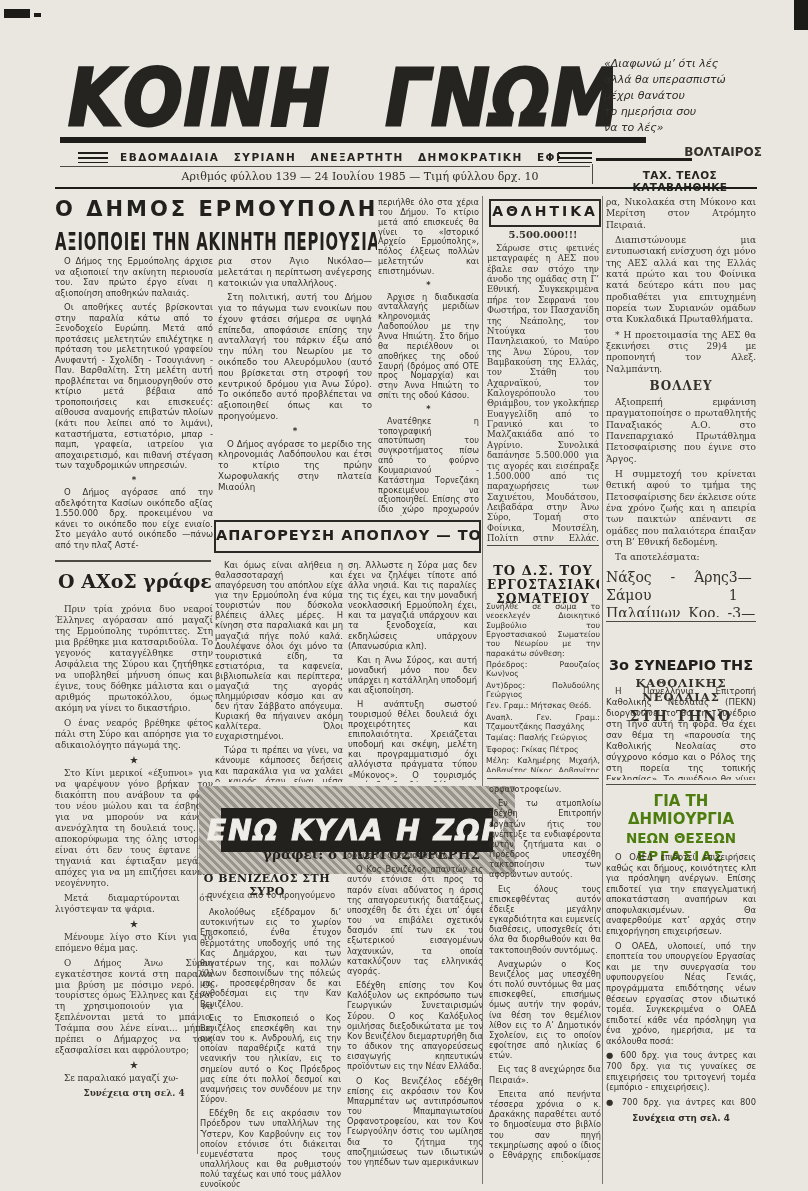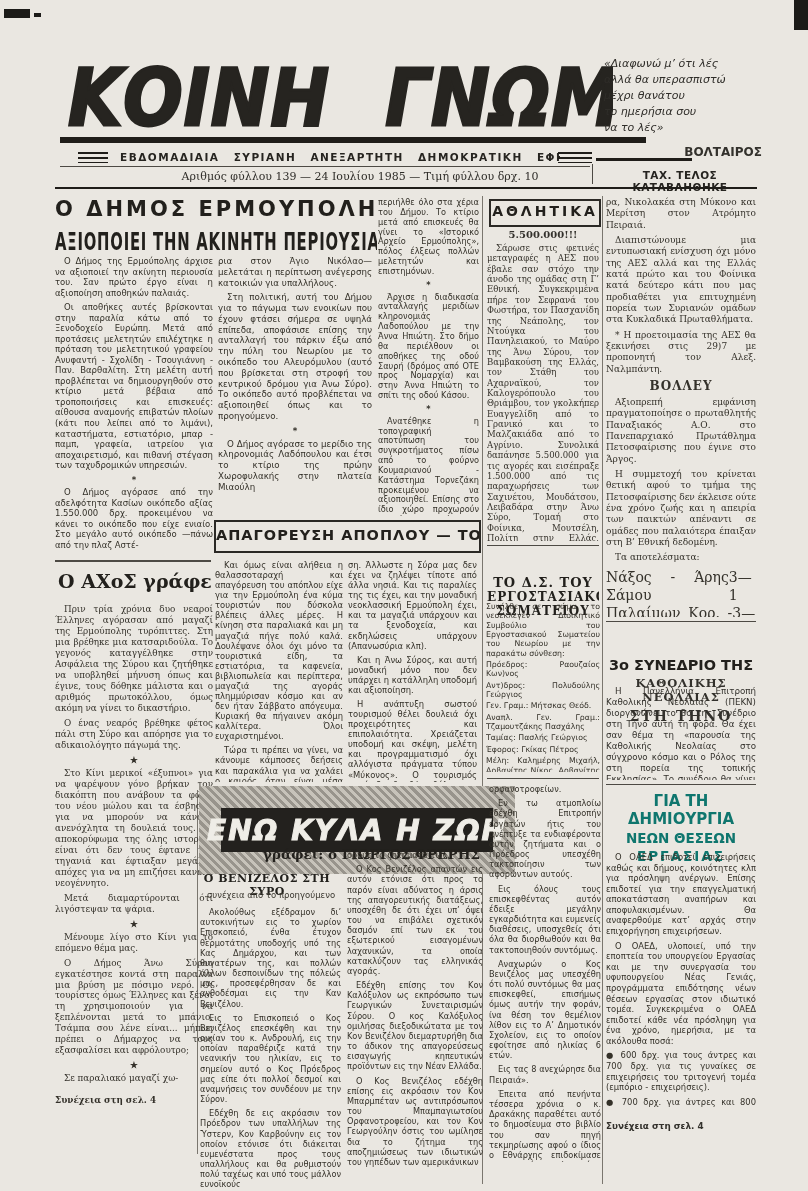--- a/index.html
+++ b/index.html
@@ -31,21 +31,21 @@
   .subtitle{font-weight:bold;font-size:10.5px;letter-spacing:1.5px;word-spacing:9px;color:#262420;white-space:nowrap;}
   .issue{font-family:"DejaVu Serif",serif;font-size:11px;color:#2f2d29;white-space:nowrap;}
   .postal{font-weight:bold;font-size:10.5px;letter-spacing:0.5px;color:#262420;}
   
   .lead-h1{font-weight:bold;font-size:21px;letter-spacing:3px;color:#22201c;text-align:center;white-space:nowrap;}
   .lead-h2{font-weight:bold;font-size:19px;color:#22201c;white-space:nowrap;transform:scale(0.78,1.32);transform-origin:left center;margin-top:9px;letter-spacing:1px;}
   .body-sm{font-size:8.5px;line-height:1.24;color:#343129;}
   .body-sm2{font-size:8.2px;line-height:1.2;color:#343129;}
   .axos-head{font-family:"DejaVu Serif",serif;font-weight:bold;font-size:19px;color:#22201c;white-space:nowrap;}
   .axos-body{font-family:"DejaVu Serif",serif;font-size:8.8px;line-height:1.25;color:#34312a;}
-  .cont{font-weight:bold;font-size:8.8px;text-align:left;text-indent:0;margin-top:11px;}
+  .cont{font-weight:bold;font-size:8.8px;text-align:center;text-indent:0;margin-top:3px;}
   .boxed{border:2px solid #2b2925;background:#eae7e1;}
   .apag-title{font-weight:bold;font-size:14.5px;letter-spacing:1px;color:#22201c;line-height:27px;text-align:center;white-space:nowrap;}
   .athl-title{font-weight:bold;font-size:14px;letter-spacing:3px;color:#22201c;line-height:21px;text-align:center;}
   .athl-sub{font-family:"DejaVu Serif",serif;font-weight:bold;font-size:10px;text-align:center;}
   .sports-body{font-family:"DejaVu Serif",serif;font-size:8.5px;line-height:1.22;color:#34312a;}
   .sports-body5{font-family:"DejaVu Serif",serif;font-size:9px;line-height:1.26;color:#34312a;}
   .volley-h{font-weight:bold;font-size:12px;text-align:center;margin:3px 0;font-family:"DejaVu Serif",serif;letter-spacing:1px;}
   .result-row{display:flex;justify-content:space-between;font-family:"DejaVu Serif",serif;font-size:14px;line-height:1.3;}
   .ds-head div{font-family:"DejaVu Serif",serif;font-weight:bold;color:#22201c;letter-spacing:1px;}
   .ds-body{font-size:7.8px;line-height:1.2;color:#343129;}
@@ -53,21 +53,21 @@
   .zoi-frame{background:repeating-linear-gradient(45deg,#98948c 0 3px,#c7c3ba 3px 6px);padding:22px;}
   .zoi-inner{background:#23211e;height:44px;display:flex;align-items:center;justify-content:center;}
   .zoi-text{color:#efede7;font-weight:bold;font-style:italic;font-size:28px;letter-spacing:2px;white-space:nowrap;-webkit-text-stroke:1px #efede7;}
   .byline{font-family:"DejaVu Serif",serif;font-weight:bold;font-size:13.5px;color:#22201c;}
   .ven-sub{font-family:"DejaVu Serif",serif;font-weight:bold;font-size:11px;letter-spacing:0.5px;text-align:center;color:#22201c;}
   .ven-note{font-size:8.5px;text-align:center;color:#3a372f;}
   .ven-body{font-size:8.2px;line-height:1.24;color:#343129;}
   .syn-h1{font-weight:bold;font-size:14.5px;color:#22201c;}
   .syn-h2{font-family:"DejaVu Serif",serif;font-weight:bold;font-size:11.5px;letter-spacing:1px;margin-top:3px;}
   .syn-h3{font-family:"DejaVu Serif",serif;font-weight:bold;font-size:14px;letter-spacing:2px;margin-top:4px;}
-  .oaed-h div{font-weight:bold;color:#0f766e;}
+  .oaed-h div{font-weight:bold;color:#4d7c0f;}
   .oaed-h .l1{font-size:15px;}
   .oaed-h .l2{font-size:13.5px;margin-top:2px;}
   .oaed-h .l3{font-size:13.5px;margin-top:2px;letter-spacing:2px;}
   .oaed-body{font-size:8.4px;line-height:1.26;color:#343129;}
   .vrule{background:#7a766e;width:1px;}
   .artifact{background:#1c1b18;}
 </style>
 </head>
 <body>
 
@@ -165,41 +165,41 @@
 
   <div class="abs boxed" style="left:489px;top:199px;width:108px;height:24px;border-width:2px;">
     <div class="athl-title">ΑΘΛΗΤΙΚΑ</div>
   </div>
   <div class="abs athl-sub" style="left:489px;top:229px;width:108px;">5.500.000!!!</div>
   <div class="abs just sports-body" style="left:487px;top:243px;width:112px;height:298px;">
     <p>Σάρωσε στις φετινές μεταγραφές η ΑΕΣ που έβαλε σαν στόχο την άνοδο της ομάδας στη Γ’ Εθνική. Συγκεκριμένα πήρε τον Σεφρανά του Φωστήρα, τον Πασχανίδη της Νεάπολης, τον Ντούγκα του Πανηλειακού, το Μαύρο της Άνω Σύρου, τον Βαμβακούση της Ελλάς, τον Στάθη του Αχαρναϊκού, τον Καλογερόπουλο του Θριάμβου, τον γκολκήπερ Ευαγγελίδη από το Γρανικό και το Μαλζακιάδα από το Αγρίνιο. Συνολικά δαπάνησε 5.500.000 για τις αγορές και εισέπραξε 1.500.000 από τις παραχωρήσεις των Σαχινέτου, Μουδάτσου, Λειβαδάρα στην Άνω Σύρο, Τομαή στο Φοίνικα, Μουτσέλη, Πολίτη στην Ελλάς, Ανδρεαδάκη στο Φωστή-</p>
   </div>
 
   <div class="abs ruleline" style="left:487px;top:545px;width:112px;height:1px;"></div>
-  <div class="abs center ds-head" style="left:487px;top:575px;width:112px;">
+  <div class="abs center ds-head" style="left:487px;top:563px;width:112px;">
     <div style="font-size:13px;">ΤΟ Δ.Σ. ΤΟΥ</div>
     <div style="font-size:12px;">ΕΡΓΟΣΤΑΣΙΑΚΟΥ</div>
     <div style="font-size:12px;">ΣΩΜΑΤΕΙΟΥ</div>
   </div>
   <div class="abs just ds-body" style="left:486px;top:602px;width:114px;height:170px;">
     <p>Συνήλθε σε σώμα το νεοεκλεγέν Διοικητικό Συμβούλιο του Εργοστασιακού Σωματείου του Νεωρίου με την παρακάτω σύνθεση:</p>
     <p>Πρόεδρος: Ραουζαίος Κων)νος</p>
     <p>Αντ)δρος: Πολυδούλης Γεώργιος</p>
     <p>Γεν. Γραμ.: Μήτσκας Θεόδ.</p>
     <p>Αναπλ. Γεν. Γραμ.: Τζαμουτζάκης Πασχάλης</p>
     <p>Ταμίας: Πασλής Γεώργιος</p>
     <p>Έφορος: Γκίκας Πέτρος</p>
     <p>Μέλη: Καλημέρης Μιχαήλ, Αρβανίτης Νίκος, Αρβανίτης Μιχαήλ, Κάντας Αλέκος και Μαυροκέφαλος Ιωάννης.</p>
   </div>
   <div class="abs ruleline" style="left:487px;top:778px;width:112px;height:1px;"></div>
 
   <div class="abs just sports-body5" style="left:606px;top:197px;width:150px;height:420px;">
     <p class="noind">ρα, Νικολακέα στη Μύκονο και Μερίτση στον Ατρόμητο Πειραιά.</p>
     <p>Διαπιστώνουμε μια εντυπωσιακή ενίσχυση όχι μόνο της ΑΕΣ αλλά και της Ελλάς κατά πρώτο και του Φοίνικα κατά δεύτερο κάτι που μας προδιαθέτει για επιτυχημένη πορεία των Συριανών ομάδων στα Κυκλαδικά Πρωταθλήματα.</p>
-    <p>* Η προετοιμασία της ΑΕΣ θα ξεκινήσει στις 29)7 με προπονητή τον Αλεξ. Ναλμπάντη.</p>
+    <p>* Η προετοιμασία της ΑΕΣ θα ξεκινήσει στις 29)4 με προπονητή τον Αλεξ. Ναλμπάντη.</p>
     <div class="volley-h">ΒΟΛΛΕΥ</div>
     <p>Αξιοπρεπή εμφάνιση πραγματοποίησε ο πρωταθλητής Παναξιακός Α.Ο. στο Πανεπαρχιακό Πρωτάθλημα Πετοσφαίρισης που έγινε στο Άργος.</p>
     <p>Η συμμετοχή του κρίνεται θετική αφού το τμήμα της Πετοσφαίρισης δεν έκλεισε ούτε ένα χρόνο ζωής και η απειρία των παικτών απέναντι σε ομάδες που παλαιότερα έπαιξαν στη Β’ Εθνική δεδομένη.</p>
     <p>Τα αποτελέσματα:</p>
     <div class="result-row">
       <span>Νάξος - Άρης Σάμου</span>
       <span>3—1</span>
     </div>
     <div class="result-row">
       <span>Παλαίμων Κορ. - Νάξος</span>

